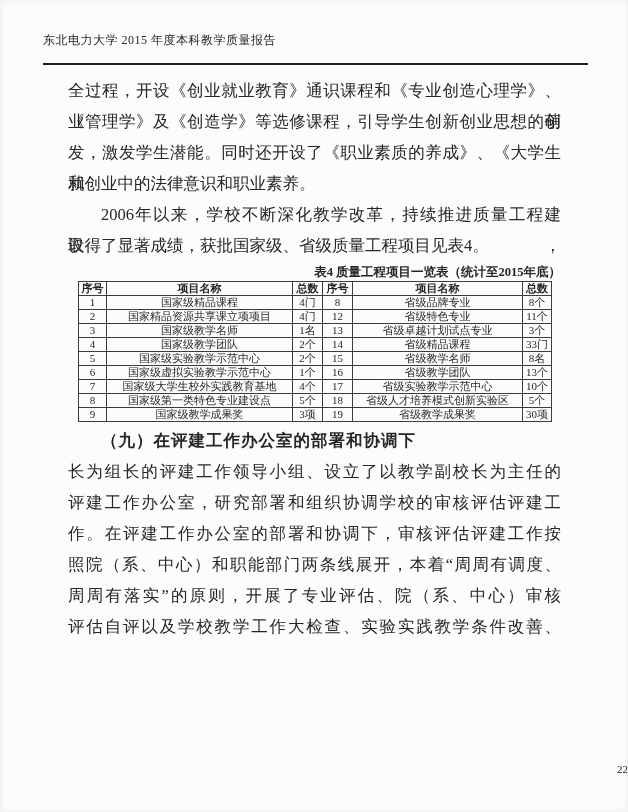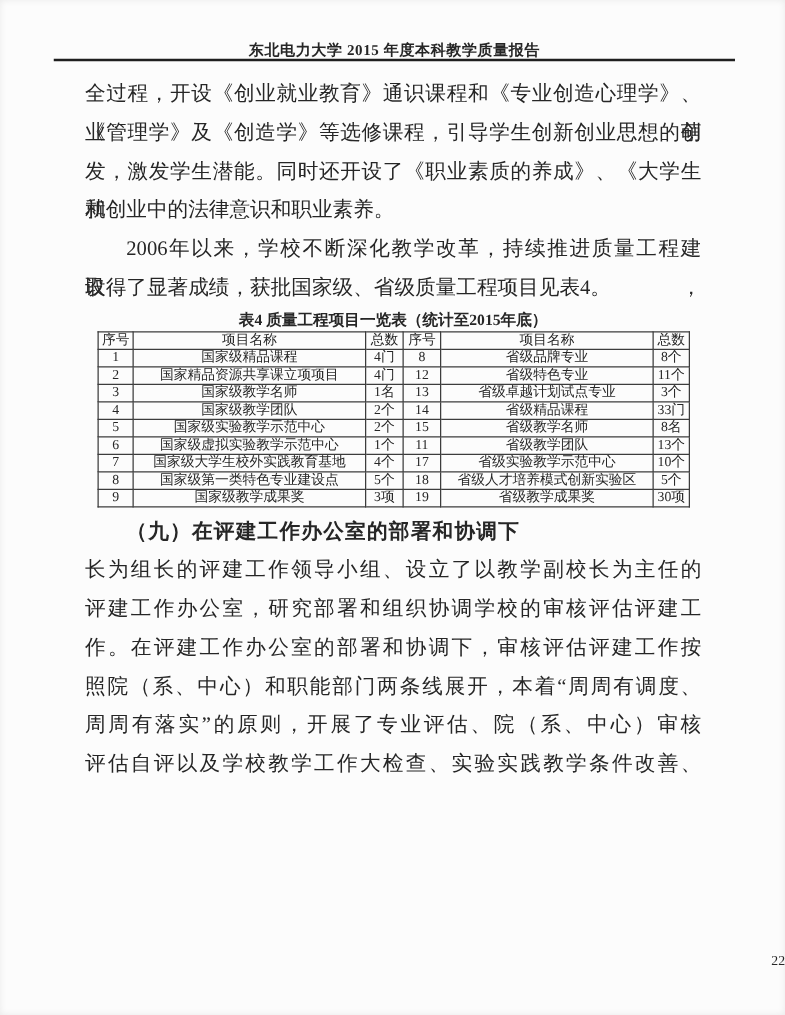--- a/index.html
+++ b/index.html
@@ -9,25 +9,24 @@
     width:628px;height:812px;
     margin:0 auto;
     background:#fcfcfc;
     overflow:hidden;
     font-family:"Liberation Serif","DejaVu Serif",serif;
     color:#262626;
     box-shadow:inset 0 0 6px rgba(0,0,0,0.08);
   }
   .header{
     margin:33px 40px 0 43px;
-    padding-bottom:0;
+    padding-bottom:16px;
     border-bottom:2px solid #1f1f1f;
-    text-align:center;
     font-size:12px;
-    font-weight:bold;
+    font-weight:normal;
     line-height:14px;
     letter-spacing:0.5px;
   }
   .content{
     padding:0 67px 0 68px;
   }
   .para{font-size:16.5px;}
   .para1{margin-top:10px;}
   .line{
     height:31px;
@@ -43,42 +42,42 @@
   .sec-heading{
     height:31px;line-height:31px;
     padding-left:33px;
     font-size:16.5px;
     font-weight:bold;
     letter-spacing:1px;
   }
   .table-title{
     margin-top:2px;
     height:18px;line-height:18px;
-    text-align:center;
+    text-align:right;
     font-size:12.5px;
     font-weight:bold;
   }
   table.qtable{
     margin-left:10px;
     border-collapse:collapse;
     table-layout:fixed;
     width:473px;
     font-size:11px;
   }
   .qtable th,.qtable td{
     border:1px solid #3c3c3c;
     height:13px;
     padding:0 1px;
     text-align:center;
     overflow:hidden;
     white-space:nowrap;
     font-weight:normal;
     line-height:13px;
   }
-  .qtable th{font-weight:normal;}
+  .qtable th{font-weight:bold;}
   .sec9{margin-top:3px;}
   .footer{
     position:absolute;
     left:0;top:762px;width:100%;
     text-align:right;
     font-size:11px;
     line-height:14px;
   }
 </style>
 </head>
@@ -164,21 +163,21 @@
             <td>国家级实验教学示范中心</td>
             <td>2个</td>
             <td>15</td>
             <td>省级教学名师</td>
             <td>8名</td>
           </tr>
           <tr>
             <td>6</td>
             <td>国家级虚拟实验教学示范中心</td>
             <td>1个</td>
-            <td>11</td>
+            <td>16</td>
             <td>省级教学团队</td>
             <td>13个</td>
           </tr>
           <tr>
             <td>7</td>
             <td>国家级大学生校外实践教育基地</td>
             <td>4个</td>
             <td>17</td>
             <td>省级实验教学示范中心</td>
             <td>10个</td>

